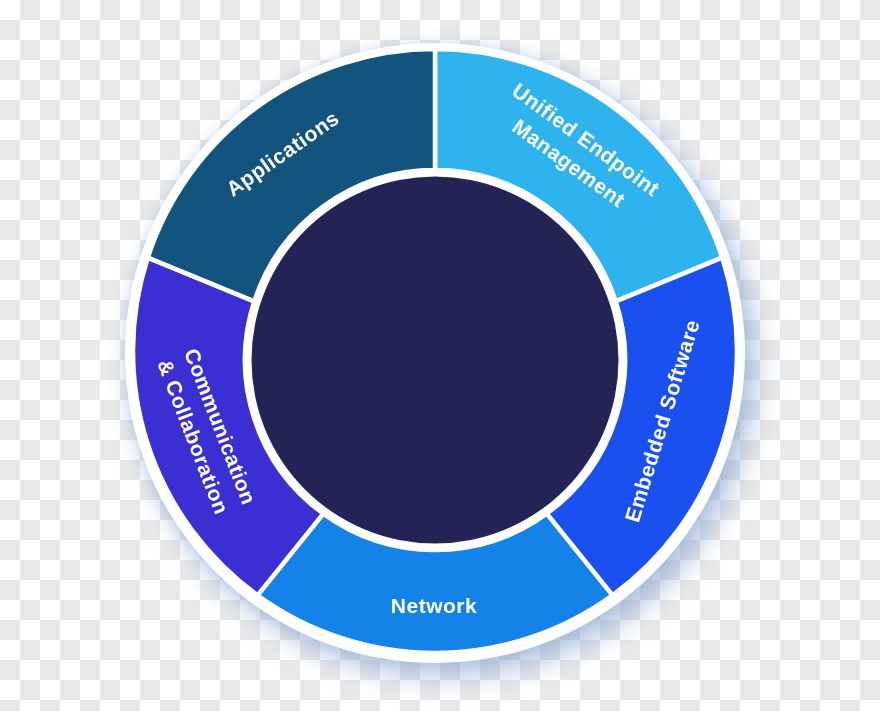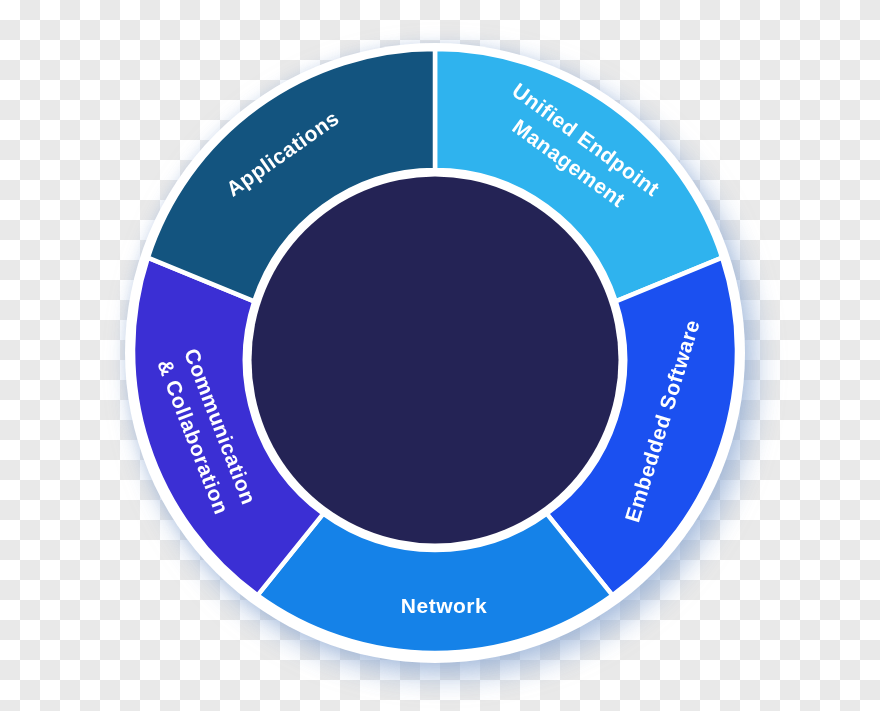--- a/index.html
+++ b/index.html
@@ -59,20 +59,20 @@
 
   <div class="seg-label" style="left:283px; top:154px; --r:-35deg;">Applications</div>
 
   <div class="seg-label" style="left:577px; top:152px; --r:36deg;">
     <span>Unified Endpoint</span>
     <span>Management</span>
   </div>
 
   <div class="seg-label" style="left:663px; top:421px; --r:-73deg;">Embedded Software</div>
 
-  <div class="seg-label" style="left:444px; top:606px; --r:0deg;">Network</div>
+  <div class="seg-label" style="left:434px; top:606px; --r:0deg;">Network</div>
 
   <div class="seg-label" style="left:206px; top:432px; --r:69deg;">
     <span>Communication</span>
     <span>&amp; Collaboration</span>
   </div>
 
 </div>
 
 </body></html>

